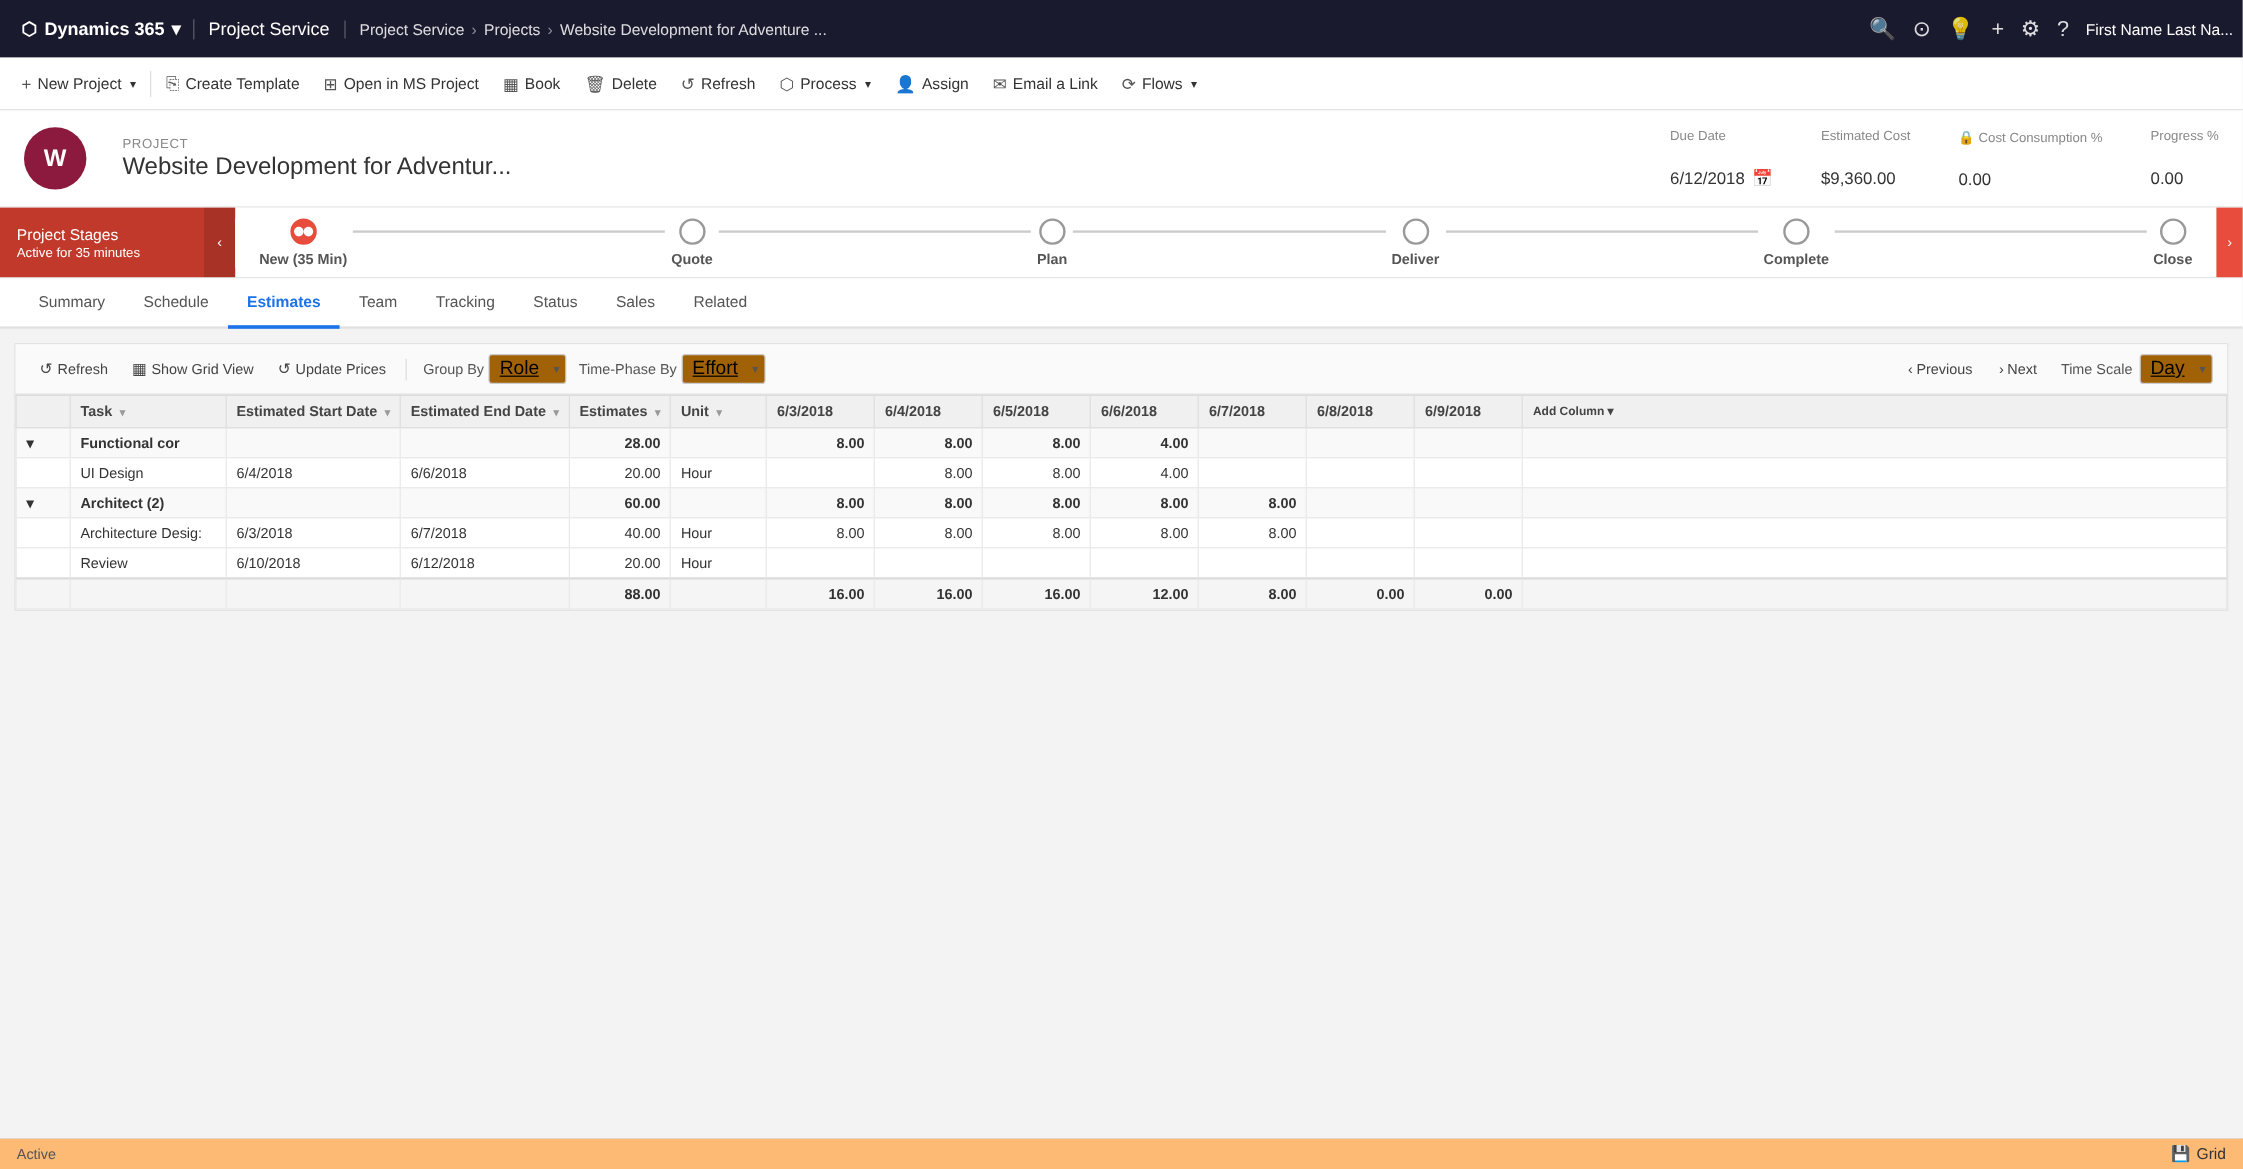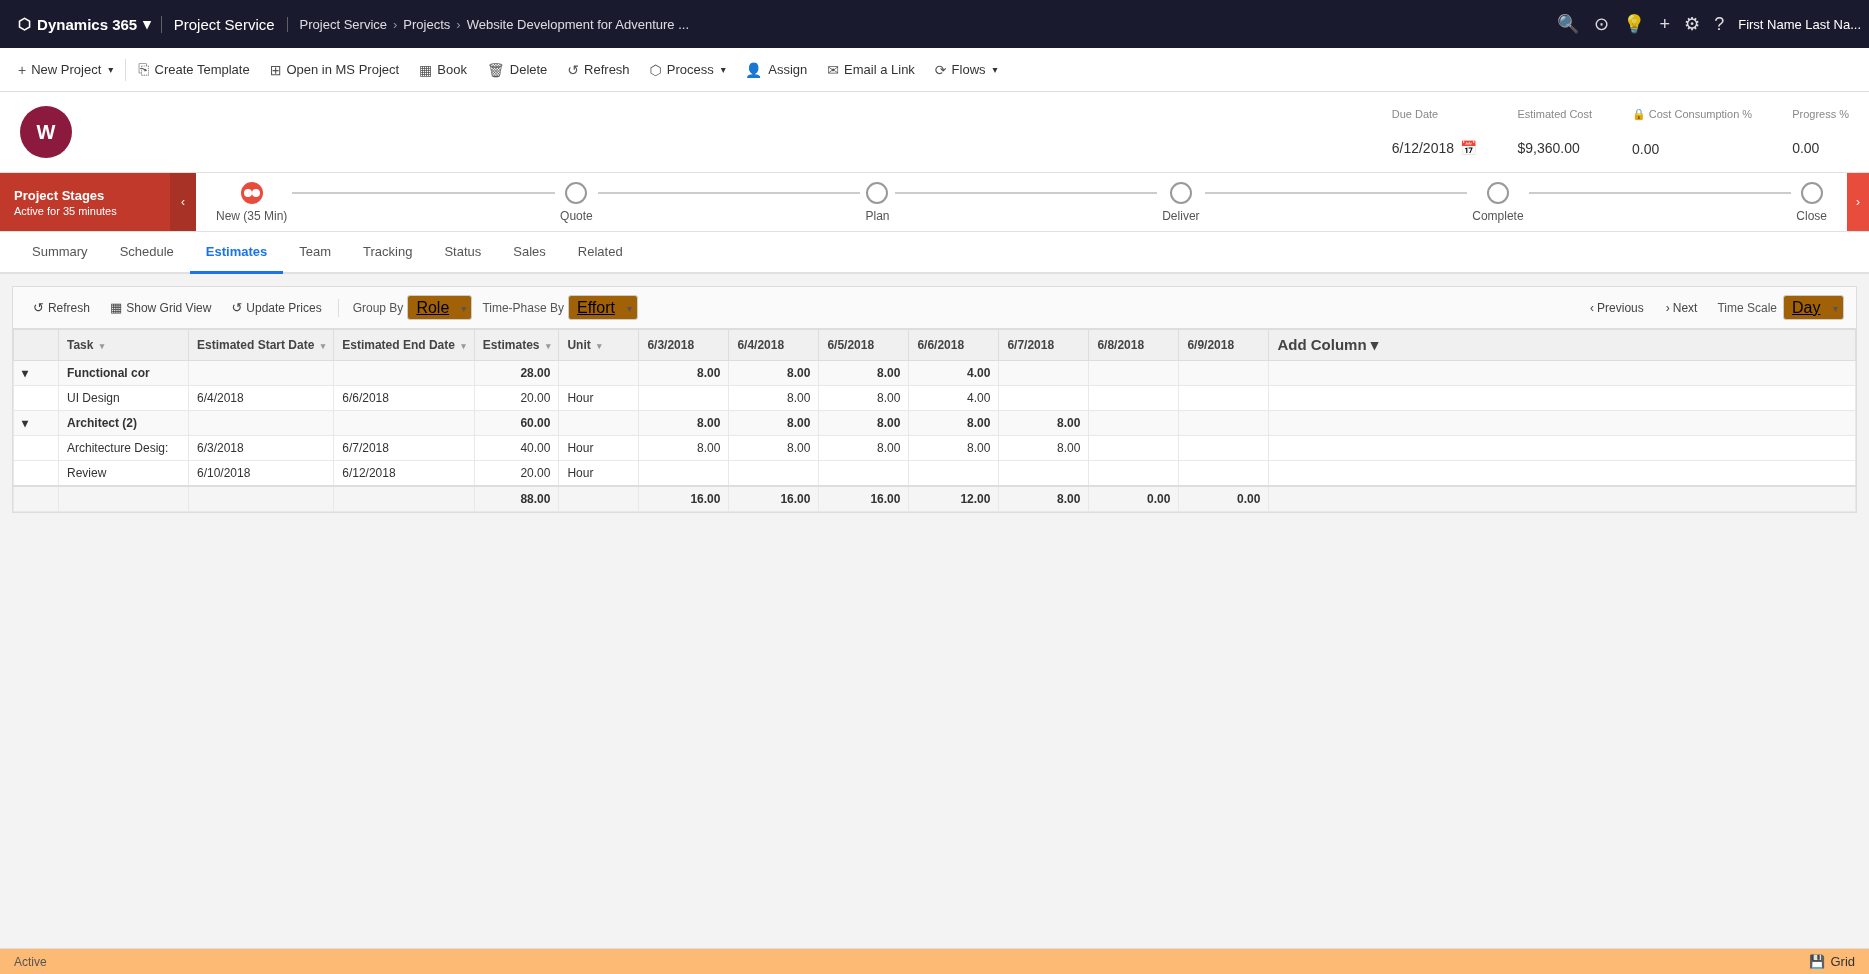--- a/index.html
+++ b/index.html
@@ -127,41 +127,42 @@
       padding: 8px 14px;
       font-size: 12px;
       font-weight: 600;
       min-width: 170px;
       height: 58px;
       display: flex;
       flex-direction: column;
       justify-content: center;
       flex-shrink: 0;
     }
-    .stage-bar-label .stage-main { font-size: 13px; font-weight: 700; }
+    .stage-bar-label .stage-main { font-size: 13px; font-weight: 400; }
     .stage-bar-label .stage-sub { font-size: 11px; font-weight: 400; margin-top: 2px; }
     .stage-back-btn {
       background: #a93226;
       color: white;
       width: 26px;
       height: 58px;
       display: flex;
       align-items: center;
       justify-content: center;
       cursor: pointer;
       font-size: 12px;
       flex-shrink: 0;
     }
     .stage-steps {
       flex: 1;
       display: flex;
       align-items: center;
       justify-content: space-around;
       padding: 0 20px;
       background: #fff;
+      font-weight: bold;
     }
     .stage-step {
       display: flex;
       flex-direction: column;
       align-items: center;
       gap: 5px;
       cursor: pointer;
     }
     .stage-circle {
       width: 22px; height: 22px;
@@ -327,21 +328,21 @@
     .group-toggle { cursor: pointer; margin-right: 5px; }
     .col-task { width: 130px; }
     .col-est-start { width: 100px; }
     .col-est-end { width: 100px; }
     .col-qty { width: 70px; text-align: right; }
     .col-unit { width: 80px; }
     .col-date { width: 90px; text-align: right; }
     .add-col-btn {
       cursor: pointer;
       color: #555;
-      font-size: 15px;
+      font-size: 10px;
       margin-top: 48px;
     }
     .footer-row td {
       background: #f5f5f5;
       font-weight: 600;
       border-top: 2px solid #ddd;
     }
 
     
     .status-bar {
@@ -438,20 +439,24 @@
   <button class="cmd-btn">
     <span class="icon">⟳</span>
     <span>Flows</span>
     <span class="cmd-dropdown-arrow">▾</span>
   </button>
 </div>
 
 <div class="project-header">
   <div class="project-icon">
     <span>W</span>
+  </div>
+  <div class="project-title-area">
+    <div class="project-label">PROJECT</div>
+    <div class="project-name">Website Development for Adventur...</div>
   </div>
   <div class="project-meta">
     <div class="meta-item">
       <span class="meta-label">Due Date</span>
       <span class="meta-value">
         <span>6/12/2018</span>
         <span class="cal-icon">📅</span>
       </span>
     </div>
     <div class="meta-item">

